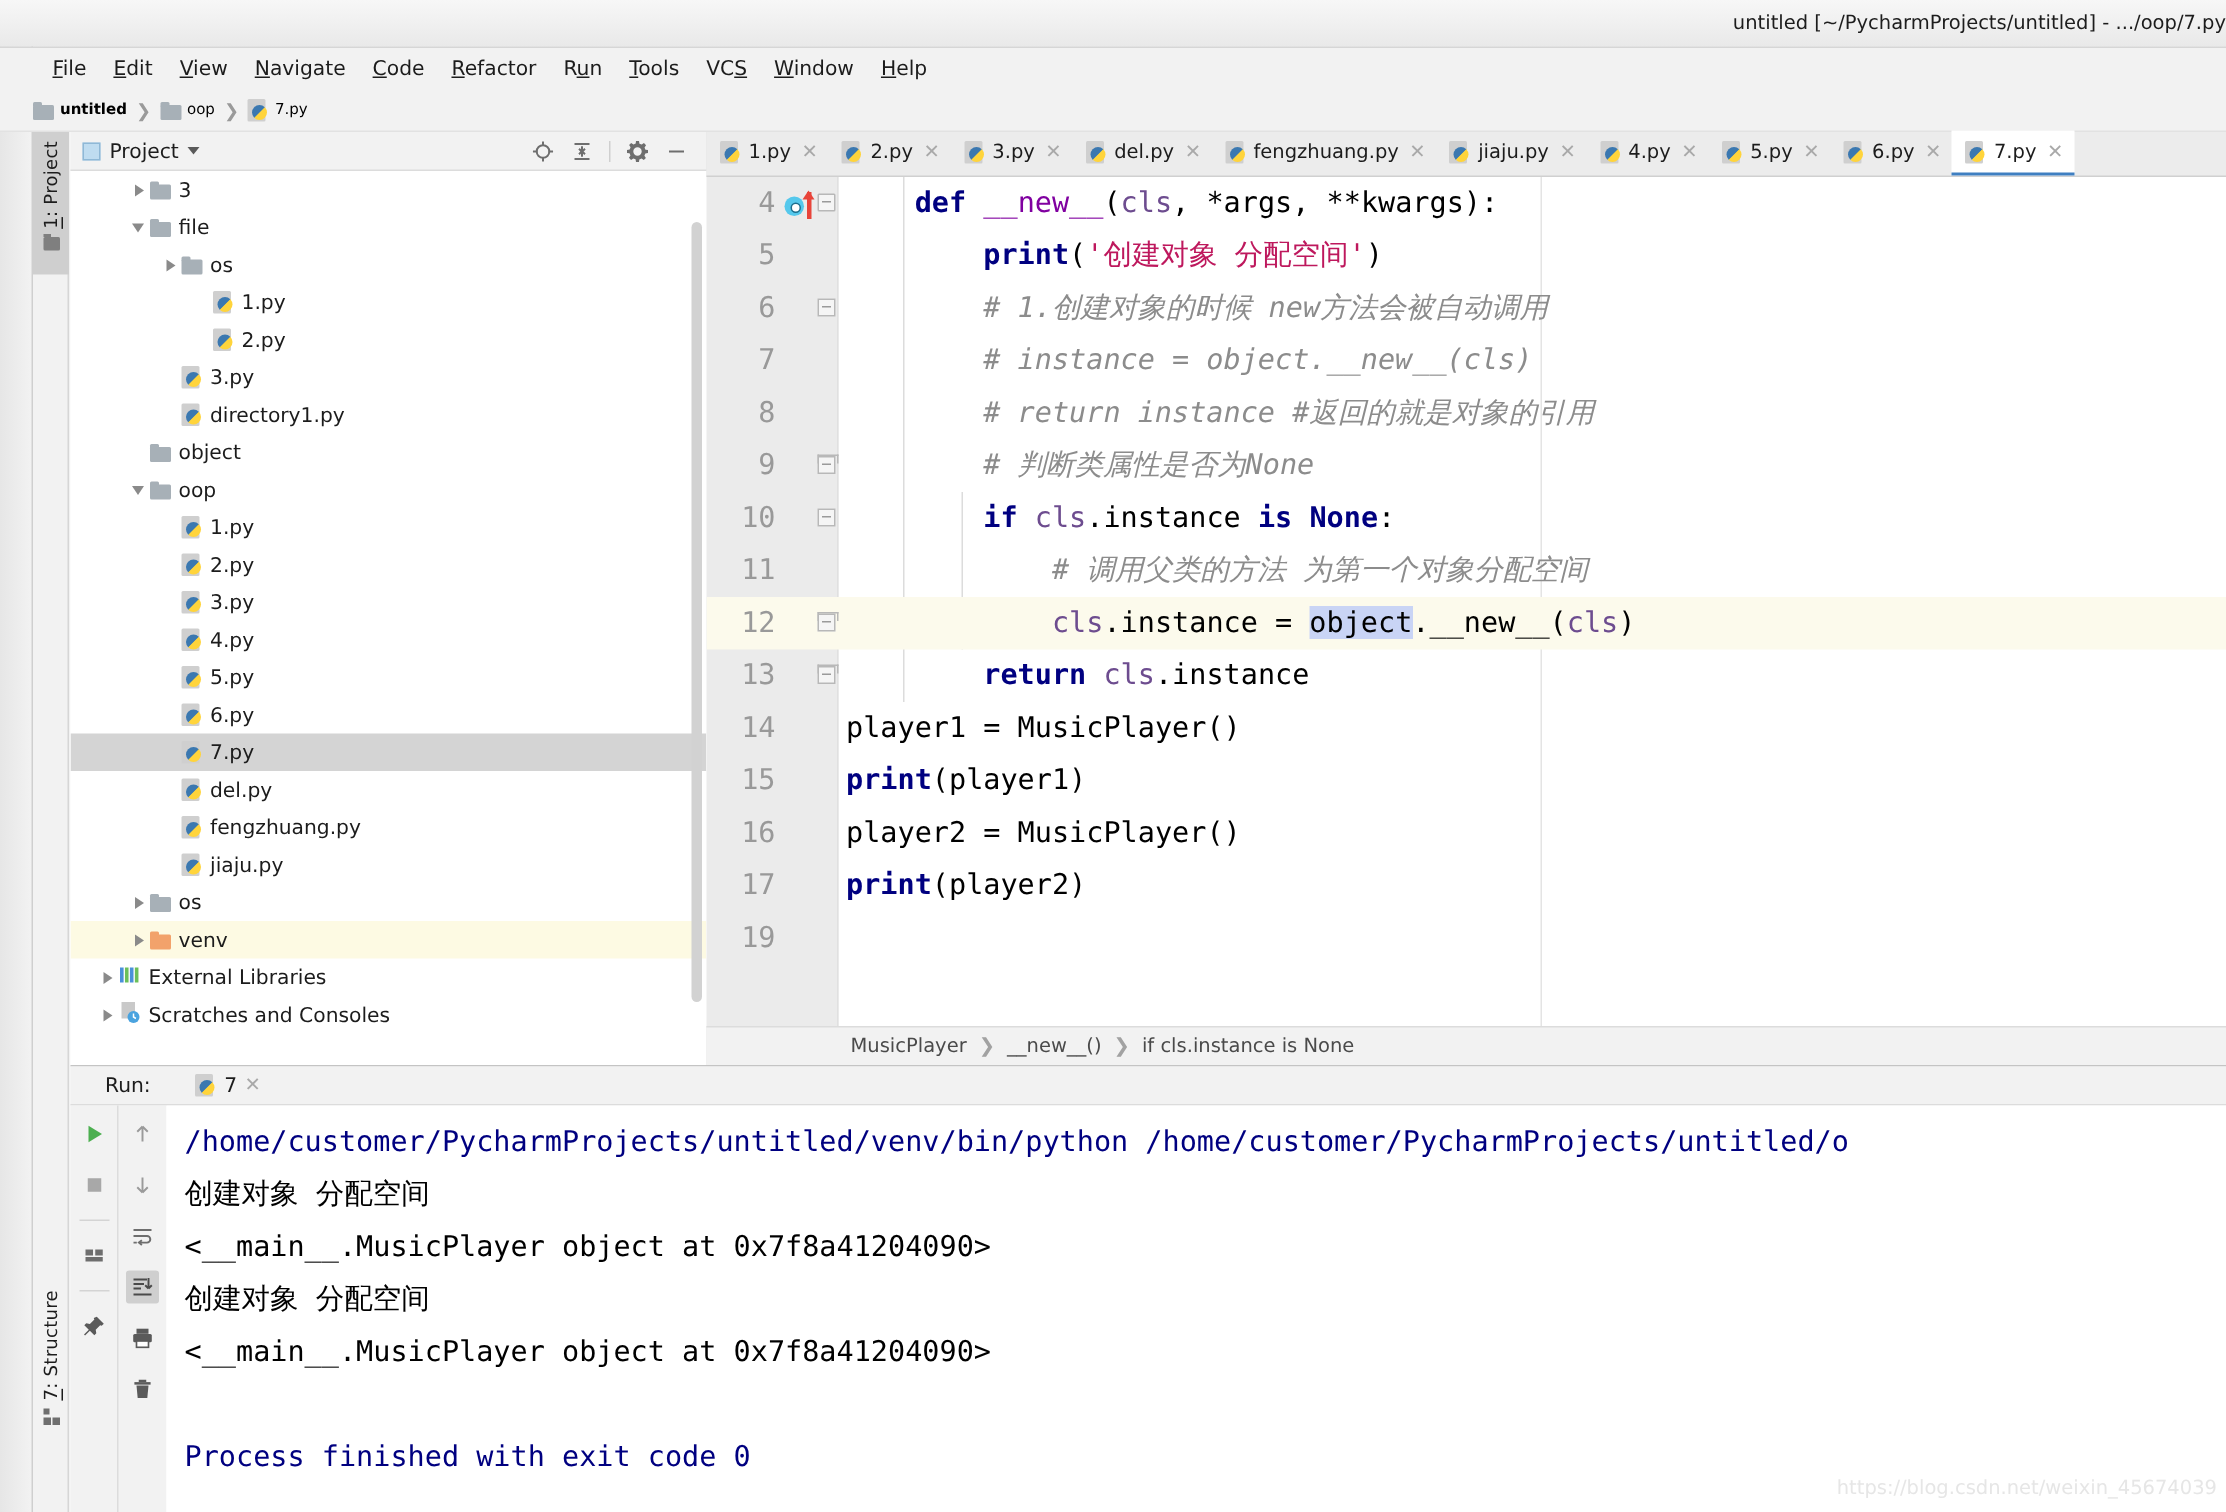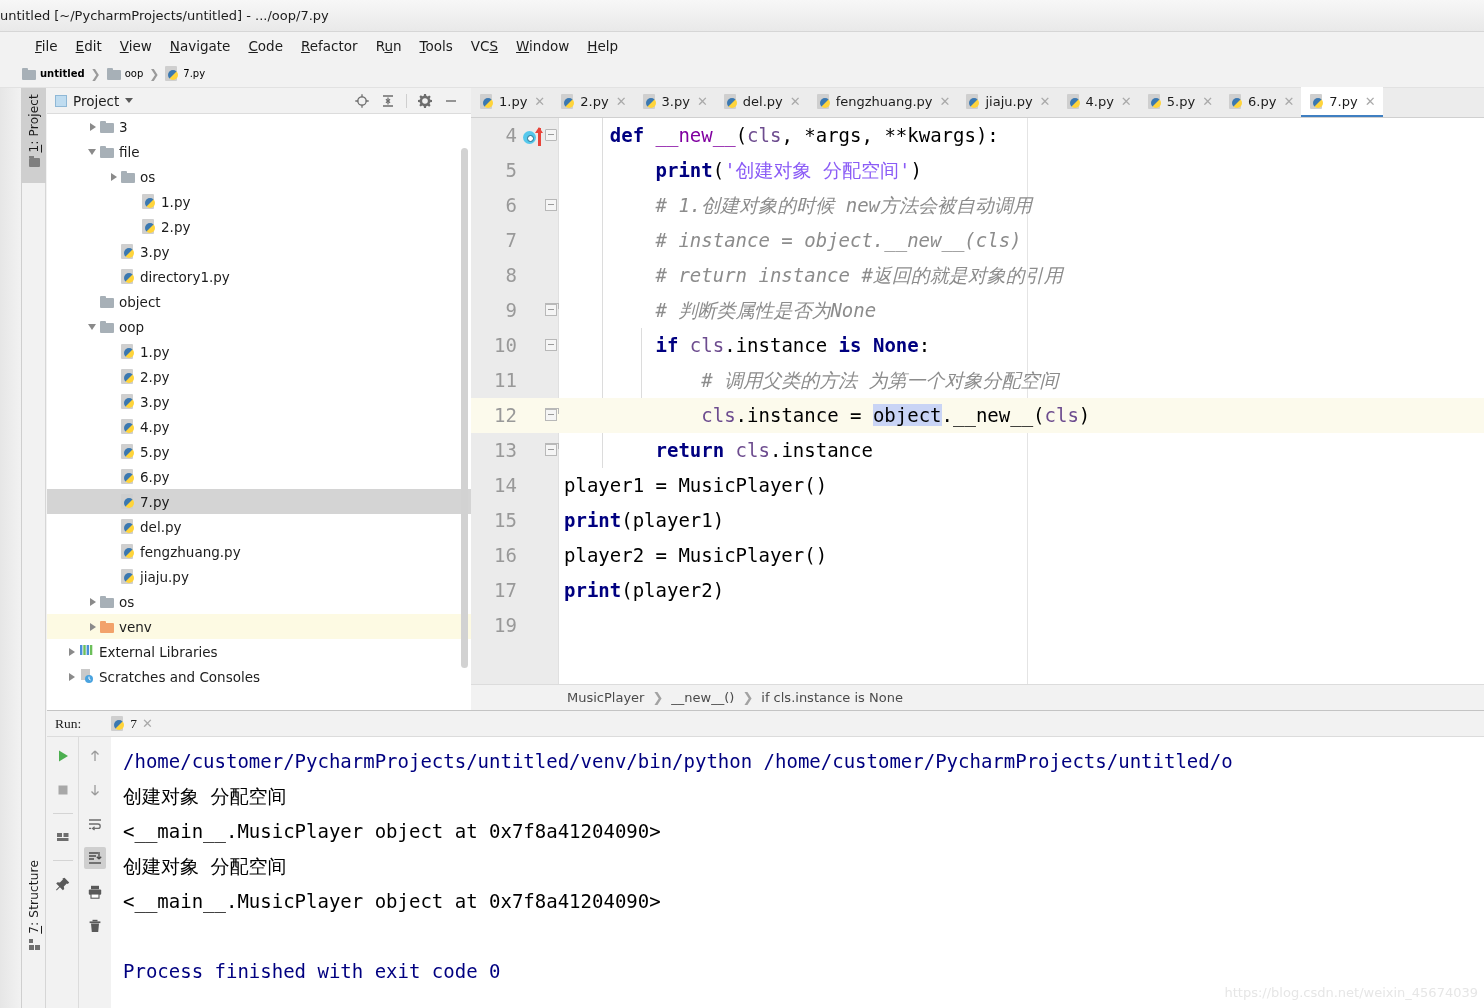--- a/index.html
+++ b/index.html
@@ -16,21 +16,21 @@
     position: relative;
     width: 1484px; height: 1008px;
     background: #f2f2f2;
   }
 
   
   .titlebar {
     position: absolute; left: 0; top: 0; width: 1484px; height: 32px;
     background: linear-gradient(to bottom, #f7f7f7 0%, #e9e9e9 100%);
     border-bottom: 1px solid #d6d6d6;
-    display: flex; align-items: center; justify-content: flex-start;
+    display: flex; align-items: center; justify-content: flex-end;
   }
   .titlebar .title {
     font-size: 13px; color: #1c1c1c; white-space: nowrap;
   }
 
   
   .menubar {
     position: absolute; left: 0; top: 32px; width: 1484px; height: 28px;
     background: #f2f2f2;
     display: flex; align-items: center; padding-left: 26px; gap: 0px;
@@ -249,21 +249,21 @@
     position:absolute; left:15px; top:0px; width:3px; height:18px; background:#e8443a;
   }
   .ovr .arrow::before{
     content:"";position:absolute;left:-3px;top:-1px;width:0;height:0;
     border-left:4.5px solid transparent;border-right:4.5px solid transparent;border-bottom:6px solid #e8443a;
   }
 
   
   .kw   { color: #000080; font-weight: bold; }
   .fn   { color: #8000a0; }
-  .str  { color: #8b5cf6; }
+  .str  { color: #be185d; }
   .cmt  { color: #8c8c8c; font-style: italic; }
   .prm  { color: #6d4c8f; }
   .pln  { color: #000000; }
   .sel-tok { background: #c9d4f5; }
 
   .editor-vsep {
     position:absolute; left: 556px; top:0; width:1px; height:566px; background:#e4e4e4;
   }
 
   
@@ -276,22 +276,22 @@
   .editor-crumb .sep { color: #a2a2a2; padding: 0 3px; }
 
   
   .run-panel {
     position: absolute; left: 47px; top: 710px; width: 1437px; height: 298px;
     background: #ffffff; border-top: 1px solid #c4c4c4;
   }
   .run-header {
     position: absolute; left: 0; top: 0; width: 1437px; height: 26px;
     background: #f2f2f2; border-bottom: 1px solid #dcdcdc;
-    display: flex; align-items: center; padding-left: 8px; gap: 8px;
-    font-size: 13.5px; color: #1c1c1c; font-family: Liberation Serif, serif;
+    display: flex; align-items: center; padding-left: 23px; gap: 8px;
+    font-size: 13.5px; color: #1c1c1c;
   }
   .run-tab { display:flex; align-items:center; gap: 5px; margin-left: 22px; }
   .run-tab .x { color:#a9a9a9; font-size:13px; }
 
   .run-toolbar-left {
     position: absolute; left: 0; top: 26px; width: 31px; height: 272px;
     background: #f2f2f2; display: flex; flex-direction: column;
     align-items: center; padding-top: 8px; gap: 12px;
   }
   .run-toolbar-mid {

